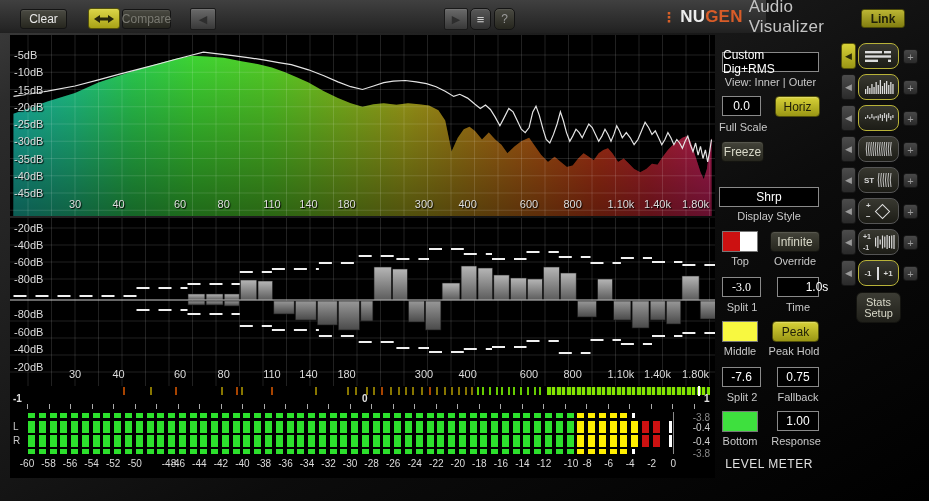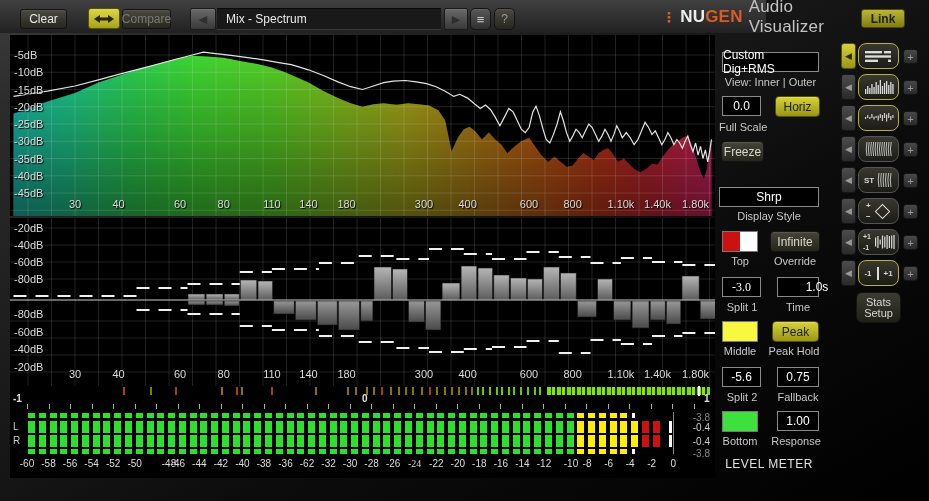--- a/index.html
+++ b/index.html
@@ -88,21 +88,20 @@
     <div class="tb-btn" style="left:20px;top:9px;width:47px;">Clear</div>
     <div class="tb-btn tb-yellow" style="left:88px;top:8px;width:32px;height:21px;">
       <svg width="20" height="10" viewBox="0 0 20 10">
           <path d="M0 5 L6 1 V3.6 H14 V1 L20 5 L14 9 V6.4 H6 V9 Z" fill="#26260c"></path>
         </svg>
     </div>
     <div class="tb-btn dim" style="left:122px;top:9px;width:49px;">Compare</div>
     <div class="tb-btn tb-gray" style="left:190px;top:8px;width:26px;height:22px;border-radius:2px;">
       <span style="color:#2e2e2e;font-size:11px;">◀</span>
     </div>
-    <div id="preset-box">Mix - Spectrum</div>
     <div class="tb-btn tb-gray" style="left:444px;top:8px;width:24px;height:22px;border-radius:2px;">
       <span style="color:#2e2e2e;font-size:11px;">▶</span>
     </div>
     <div class="tb-btn" style="left:470px;top:8px;width:21px;height:22px;border-radius:5px;background:linear-gradient(#585858,#303030);">
       <span style="color:#cfcfcf;font-size:13px;">≡</span>
     </div>
     <div class="tb-btn" style="left:494px;top:8px;width:21px;height:22px;border-radius:5px;color:#9a9a9a;">?</div>
     <div id="logo">
       <span class="dots">⋮</span>
         <span class="nu">NU</span>
@@ -676,26 +675,26 @@
         <span class="scale-lbl" style="left: 81.6px;">-54</span>
         <span class="scale-lbl" style="left: 103.2px;">-52</span>
         <span class="scale-lbl" style="left: 124.7px;">-50</span>
         <span class="scale-lbl" style="left: 159px;">-48</span>
         <span class="scale-lbl" style="left: 167.8px;">-46</span>
         <span class="scale-lbl" style="left: 189.3px;">-44</span>
         <span class="scale-lbl" style="left: 210.9px;">-42</span>
         <span class="scale-lbl" style="left: 232.4px;">-40</span>
         <span class="scale-lbl" style="left: 253.9px;">-38</span>
         <span class="scale-lbl" style="left: 275.5px;">-36</span>
-        <span class="scale-lbl" style="left: 297px;">-62</span>
+        <span class="scale-lbl" style="left: 297px;">-34</span>
         <span class="scale-lbl" style="left: 318.6px;">-32</span>
         <span class="scale-lbl" style="left: 340.1px;">-30</span>
         <span class="scale-lbl" style="left: 361.6px;">-28</span>
         <span class="scale-lbl" style="left: 383.2px;">-26</span>
-        <span class="scale-lbl" style="left: 404.7px; font-family: Liberation Serif, serif;">-24</span>
+        <span class="scale-lbl" style="left: 404.7px;">-24</span>
         <span class="scale-lbl" style="left: 426.3px;">-22</span>
         <span class="scale-lbl" style="left: 447.8px;">-20</span>
         <span class="scale-lbl" style="left: 469.3px;">-18</span>
         <span class="scale-lbl" style="left: 490.9px;">-16</span>
         <span class="scale-lbl" style="left: 512.4px;">-14</span>
         <span class="scale-lbl" style="left: 534px;">-12</span>
         <span class="scale-lbl" style="left: 561px;">-10</span>
         <span class="scale-lbl" style="left: 577px;">-8</span>
         <span class="scale-lbl" style="left: 598.6px;">-6</span>
         <span class="scale-lbl" style="left: 620.1px;">-4</span>
@@ -729,21 +728,21 @@
     <div class="vbox" style="left:722px;top:277px;width:39px;height:20px;font-family:Liberation Serif, serif;">-3.0</div>
     <div class="vbox" style="left:777px;top:277px;width:42px;height:20px;padding-left:38px;">1.0s</div>
     <div class="rp-label" style="left:720px;top:301px;width:44px;">Split 1</div>
     <div class="rp-label" style="left:777px;top:301px;width:42px;">Time</div>
 
     <div class="swatch" id="swatch-middle" style="left: 722px; top: 321px; width: 36px; height: 21px; background: rgb(248, 248, 64);"></div>
     <div class="btn-yellow" style="left:772px;top:321px;width:47px;height:21px;">Peak</div>
     <div class="rp-label" style="left:720px;top:345px;width:40px;">Middle</div>
     <div class="rp-label" style="left:764px;top:345px;width:60px;">Peak Hold</div>
 
-    <div class="vbox" style="left:722px;top:367px;width:39px;height:20px;">-5.6</div>
+    <div class="vbox" style="left:722px;top:367px;width:39px;height:20px;">-7.6</div>
     <div class="vbox" style="left:777px;top:367px;width:42px;height:20px;">0.75</div>
     <div class="rp-label" style="left:720px;top:391px;width:44px;">Split 2</div>
     <div class="rp-label" style="left:772px;top:391px;width:52px;">Fallback</div>
 
     <div class="swatch" id="swatch-bottom" style="left: 722px; top: 411px; width: 36px; height: 21px; background: rgb(62, 224, 62);"></div>
     <div class="vbox" style="left:777px;top:411px;width:42px;height:20px;">1.00</div>
     <div class="rp-label" style="left:718px;top:435px;width:44px;">Bottom</div>
     <div class="rp-label" style="left:766px;top:435px;width:60px;">Response</div>
 
     <div class="rp-label" style="left:714px;top:457px;width:110px;font-size:12px;letter-spacing:.5px;color:#e0e0e0;">LEVEL METER</div>

